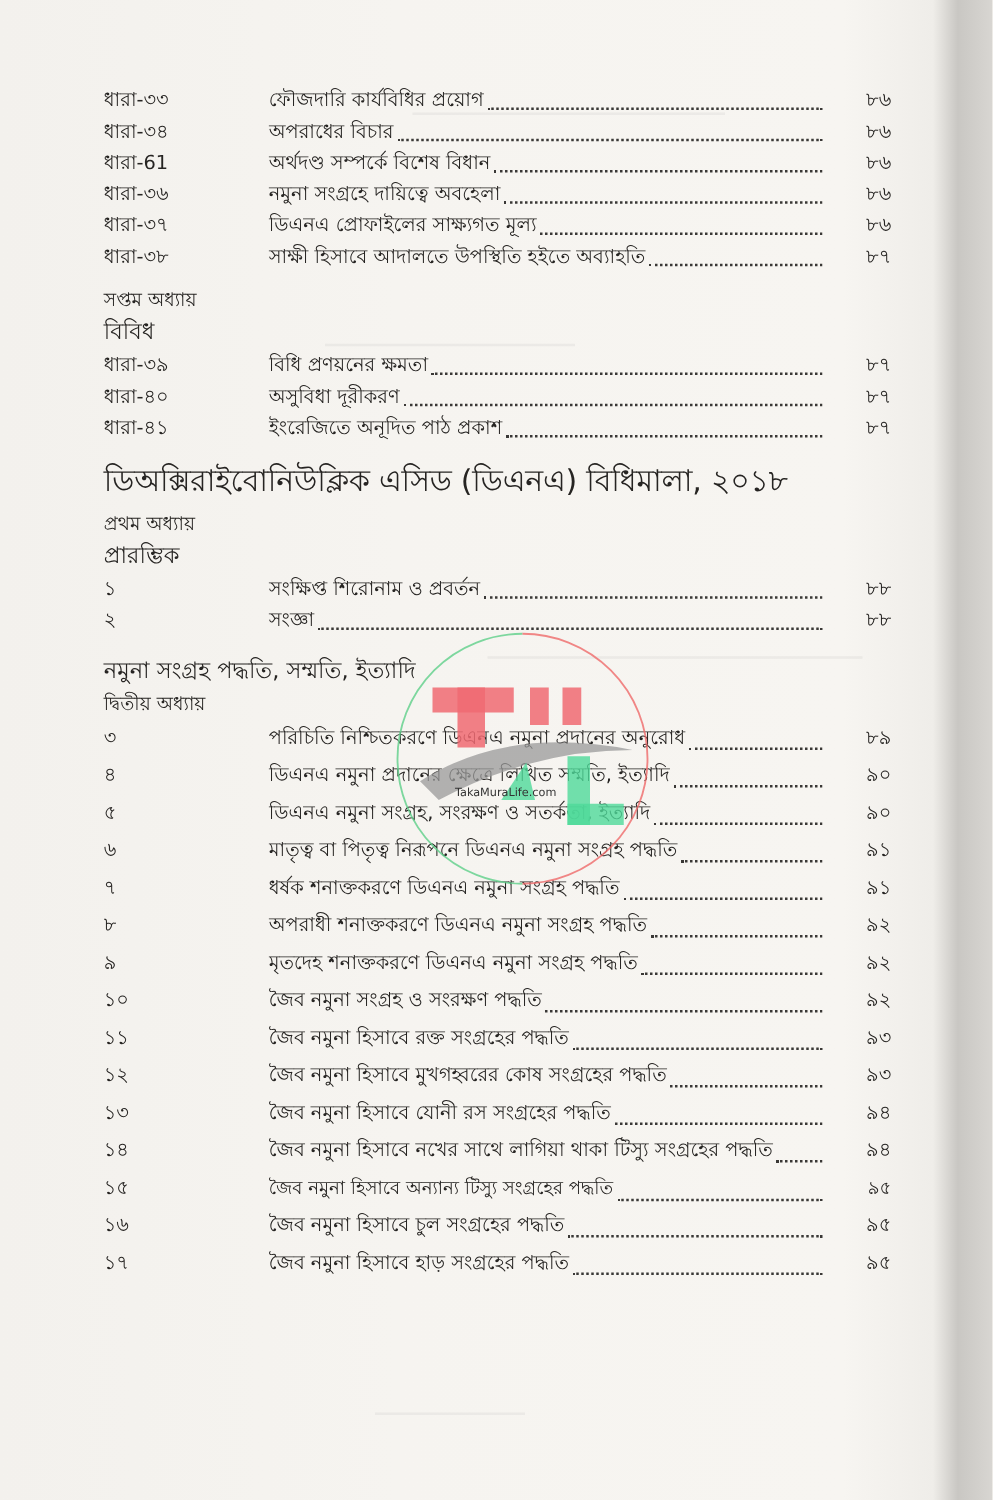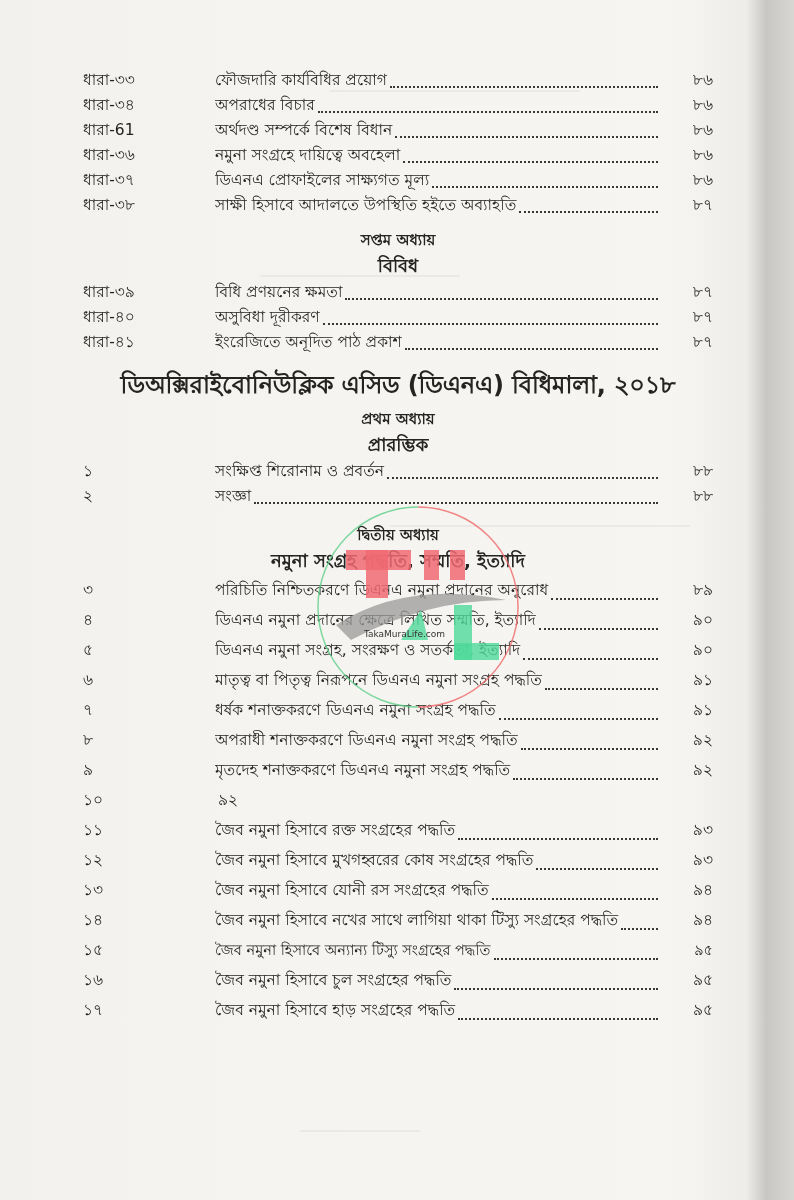--- a/index.html
+++ b/index.html
@@ -21,21 +21,21 @@
     gap: 32px;
   }
   .num { width: 100px; flex: 0 0 100px; white-space: nowrap; }
   .title-wrap { flex: 1 1 auto; display: flex; align-items: center; overflow: hidden; }
   .title { white-space: nowrap; flex: 0 0 auto; padding-right: 3px; }
   .leader {
     flex: 1 1 auto; overflow: hidden; white-space: nowrap;
     border-bottom: 2px dotted #3a3836; height: 0; margin-bottom: 5px; align-self: flex-end;
   }
   .page-no { flex: 0 0 auto; padding-left: 3px; white-space: nowrap; text-align: right; min-width: 20px; }
-  .center-heading { text-align: center; font-weight: bold; }
+  .center-heading { font-weight: normal; }
   .h-chapter { font-size: 15px; height: 24px; line-height: 24px; }
   .h-sub { font-size: 18px; height: 28px; line-height: 28px; }
   .h-main { font-size: 24px; height: 44px; line-height: 44px; margin-top: 8px; letter-spacing: -0.2px; }
   .gap { height: 10px; }
   .watermark {
     position: absolute; left: 316px; top: 505px; width: 205px; height: 205px;
     pointer-events: none;
   }
 </style>
 </head>
@@ -146,22 +146,22 @@
     <div class="row">
       <span class="num">২</span>
       <span class="title-wrap">
           <span class="title">সংজ্ঞা</span>
           <span class="leader"></span>
         </span>
       <span class="page-no">৮৮</span>
     </div>
 
     <div class="gap" style="height:14px"></div>
+    <div class="center-heading h-sub">নমুনা সংগ্রহ পদ্ধতি, সম্মতি, ইত্যাদি</div>
     <div class="center-heading h-chapter">দ্বিতীয় অধ্যায়</div>
-    <div class="center-heading h-sub">নমুনা সংগ্রহ পদ্ধতি, সম্মতি, ইত্যাদি</div>
 
     <div class="row" style="height:30px;line-height:30px">
       <span class="num">৩</span>
       <span class="title-wrap">
           <span class="title">পরিচিতি নিশ্চিতকরণে ডিএনএ নমুনা প্রদানের অনুরোধ</span>
           <span class="leader"></span>
         </span>
       <span class="page-no">৮৯</span>
     </div>
     <div class="row" style="height:30px;line-height:30px">
@@ -207,20 +207,24 @@
     <div class="row" style="height:30px;line-height:30px">
       <span class="num">৯</span>
       <span class="title-wrap">
           <span class="title">মৃতদেহ শনাক্তকরণে ডিএনএ নমুনা সংগ্রহ পদ্ধতি</span>
           <span class="leader"></span>
         </span>
       <span class="page-no">৯২</span>
     </div>
     <div class="row" style="height:30px;line-height:30px">
       <span class="num">১০</span>
+      <span class="title-wrap">
+          <span class="title">জৈব নমুনা সংগ্রহ ও সংরক্ষণ পদ্ধতি</span>
+          <span class="leader"></span>
+        </span>
       <span class="page-no">৯২</span>
     </div>
     <div class="row" style="height:30px;line-height:30px">
       <span class="num">১১</span>
       <span class="title-wrap">
           <span class="title">জৈব নমুনা হিসাবে রক্ত সংগ্রহের পদ্ধতি</span>
           <span class="leader"></span>
         </span>
       <span class="page-no">৯৩</span>
     </div>

